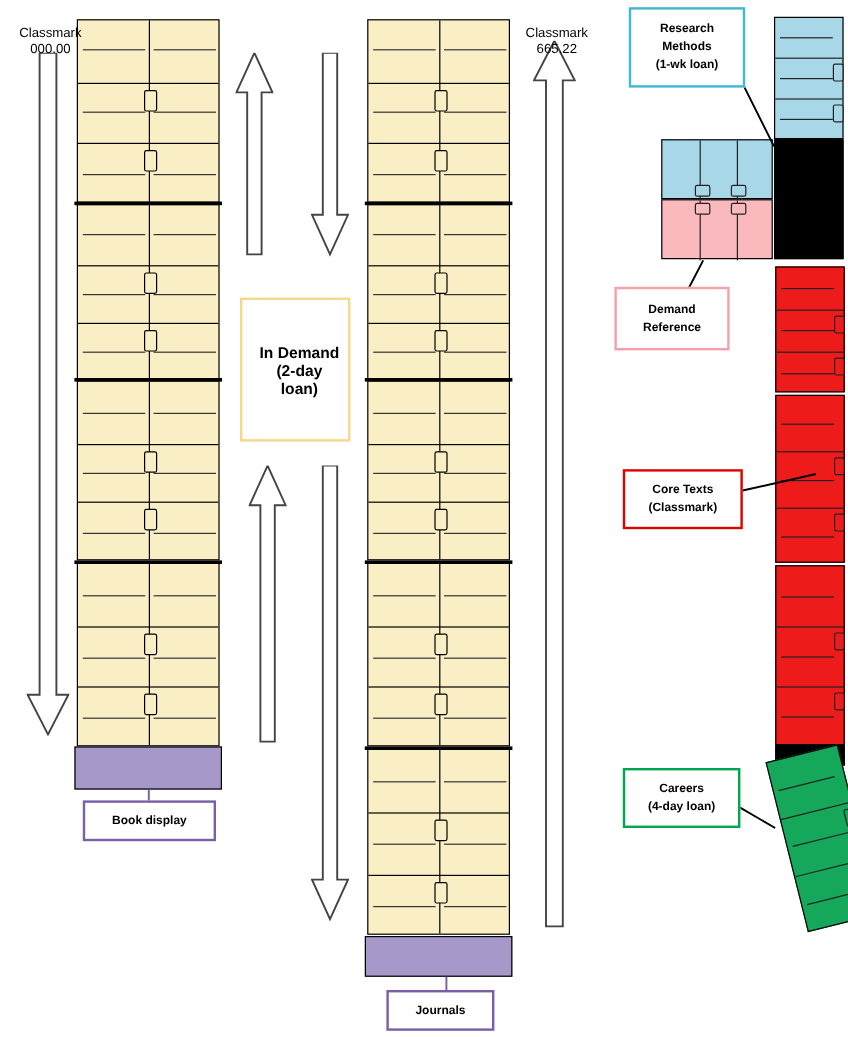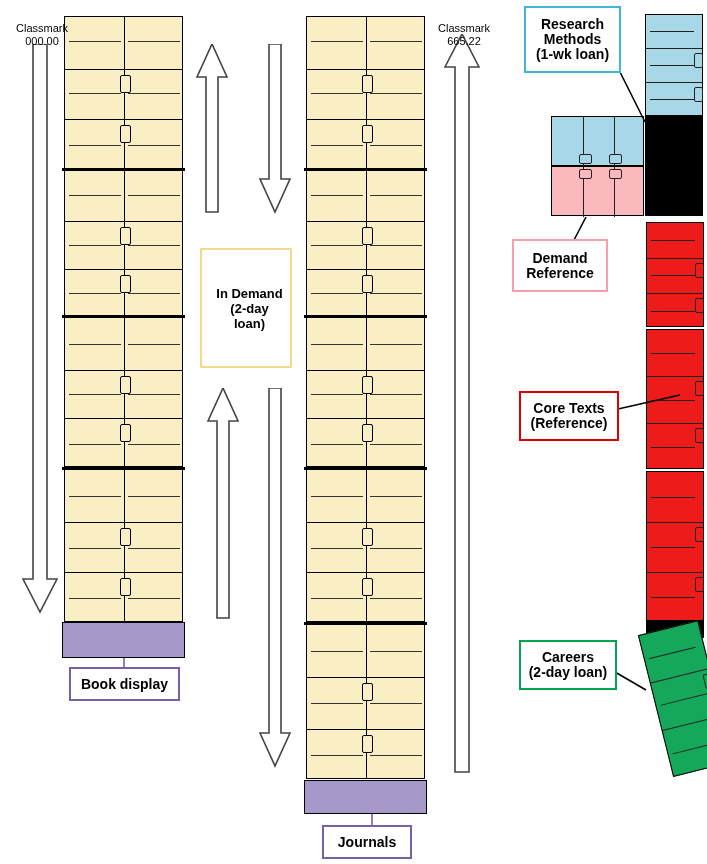--- a/index.html
+++ b/index.html
@@ -44,21 +44,21 @@
   .plinth{
     position:absolute;background:#a698c8;border:1px solid #000;box-sizing:border-box;
   }
 
   
   .label{
     position:absolute;
     border:2px solid #000;
     background:#fff;
     text-align:center;
-    font-size:14px;
+    font-size:10px;
     font-weight:bold;
     line-height:15px;
     box-sizing:border-box;
     display:flex;align-items:center;justify-content:center;
     padding:3px 5px;
     white-space:pre-line;
   }
   .label.purple{border-color:#7a5ea8;}
   .label.cyan{border-color:#3fb8d4;}
   .label.pink{border-color:#f5a0a8;}
@@ -361,18 +361,18 @@
   <div class="label purple" style="left:69px;top:667px;width:111px;height:34px;">Book display</div>
 
   <div class="label cyan" style="left:524px;top:6px;width:97px;height:67px;">Research
 Methods
 (1-wk loan)</div>
 
   <div class="label pink" style="left:512px;top:239px;width:96px;height:53px;">Demand
 Reference</div>
 
   <div class="label red" style="left:519px;top:391px;width:100px;height:50px;">Core Texts
-(Reference)</div>
+(Classmark)</div>
 
   <div class="label green" style="left:519px;top:640px;width:98px;height:50px;">Careers
-(2-day loan)</div>
+(4-day loan)</div>
 
 </div>
 
 </body></html>

